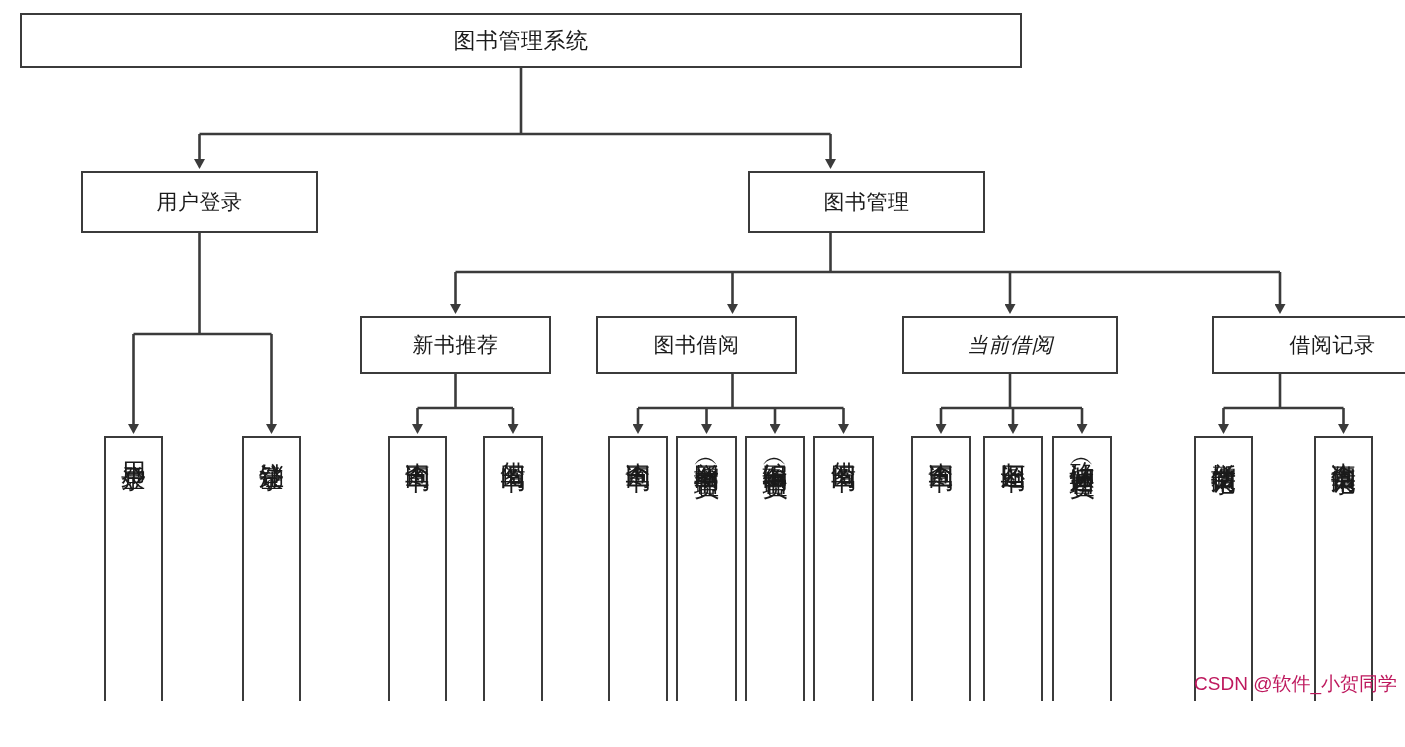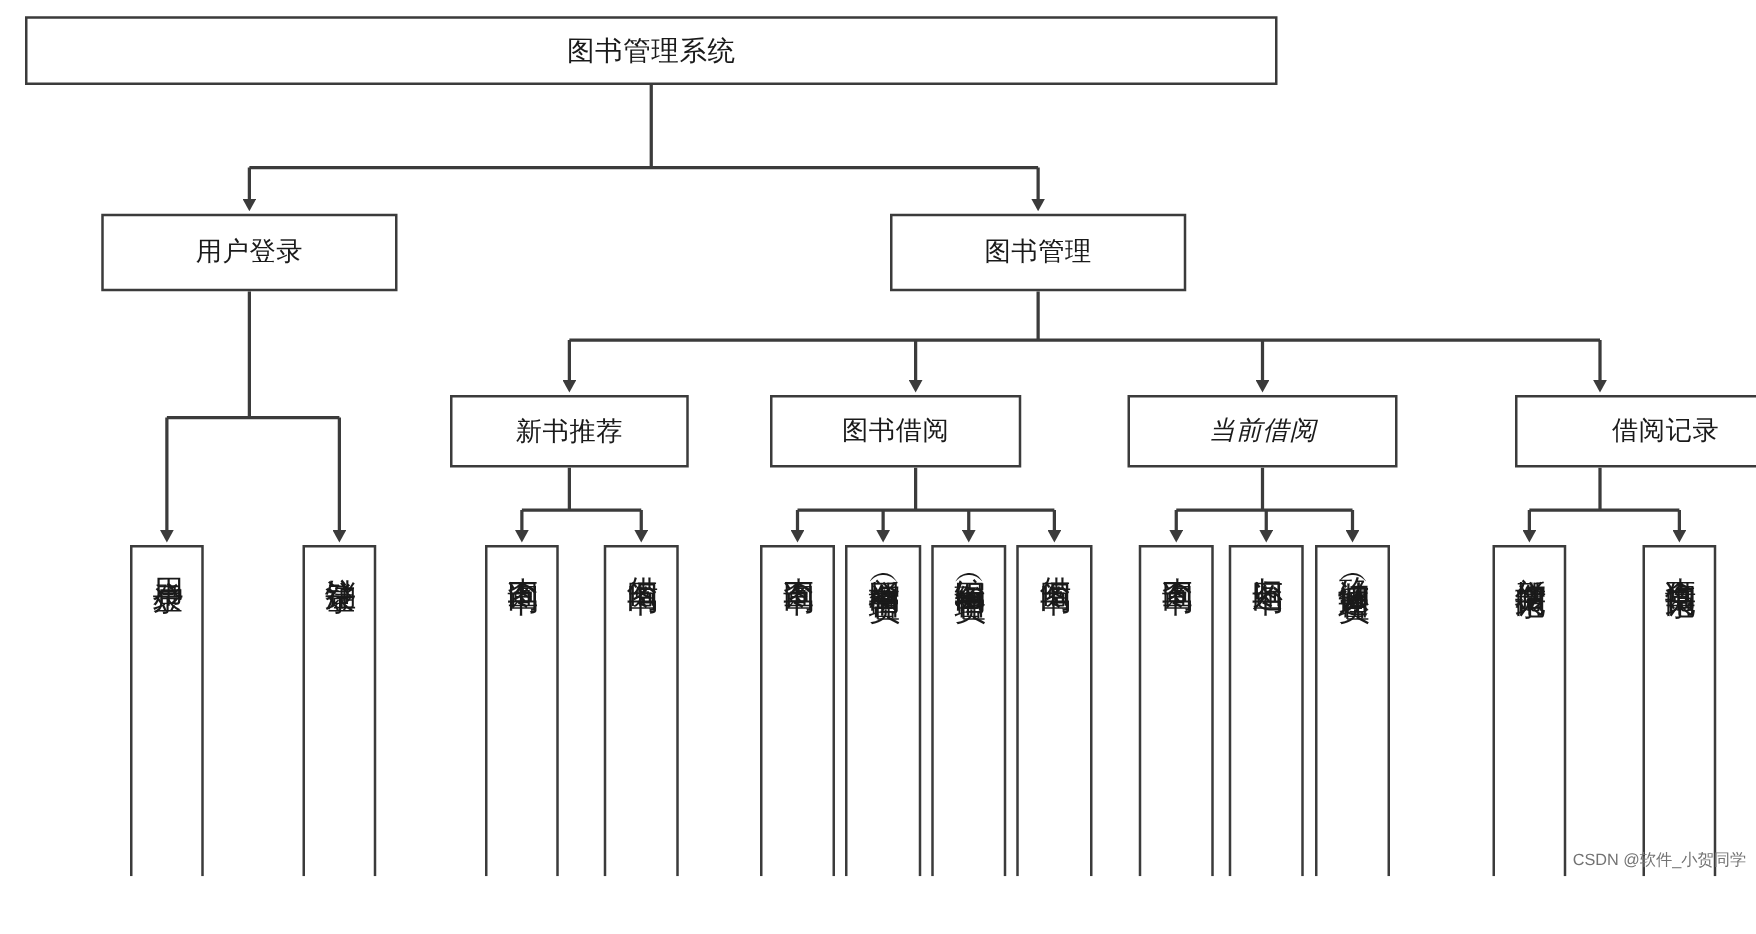--- a/index.html
+++ b/index.html
@@ -55,22 +55,22 @@
     text-orientation: upright;
     font-size: 25px;
     line-height: 1.0;
     letter-spacing: 2px;
     white-space: nowrap;
   }
   .watermark {
     position: absolute;
     right: 8px;
     bottom: 4px;
-    font-size: 13px;
-    color: #737373;
+    font-size: 19px;
+    color: #be185d;
     z-index: 5;
     white-space: nowrap;
   }
 </style>
 </head>
 <body>
 
 <div id="canvas">
 
   <svg id="wires" viewBox="0 0 1405 747" xmlns="http://www.w3.org/2000/svg">
@@ -117,29 +117,29 @@
   </svg>
 
   <div class="node root" id="node-root" style="left: 20px; top: 13px; width: 1002px; height: 55px;">
     <span class="lbl">图书管理系统</span>
   </div>
 
   <div id="level2-host">
       <div class="node horiz" style="left: 81px; top: 171px; width: 237px; height: 62px;">
         <span class="lbl">用户登录</span>
       </div>
-      <div class="node horiz" style="left: 712px; top: 171px; width: 237px; height: 62px;">
+      <div class="node horiz" style="left: 748px; top: 171px; width: 237px; height: 62px;">
         <span class="lbl">图书管理</span>
       </div>
     </div>
   <div id="level3-host">
       <div class="node horiz" style="left: 360px; top: 316px; width: 191px; height: 58px; font-family: Liberation Serif, serif;">
         <span class="lbl">新书推荐</span>
       </div>
-      <div class="node horiz" style="left: 616px; top: 316px; width: 201px; height: 58px;">
+      <div class="node horiz" style="left: 596px; top: 316px; width: 201px; height: 58px;">
         <span class="lbl">图书借阅</span>
       </div>
       <div class="node horiz" style="left: 902px; top: 316px; width: 216px; height: 58px; font-style: italic;">
         <span class="lbl">当前借阅</span>
       </div>
       <div class="node horiz" style="left: 1212px; top: 316px; width: 216px; height: 58px; padding-left: 25px;">
         <span class="lbl">借阅记录</span>
       </div>
     </div>
   <div id="leaves-host">

